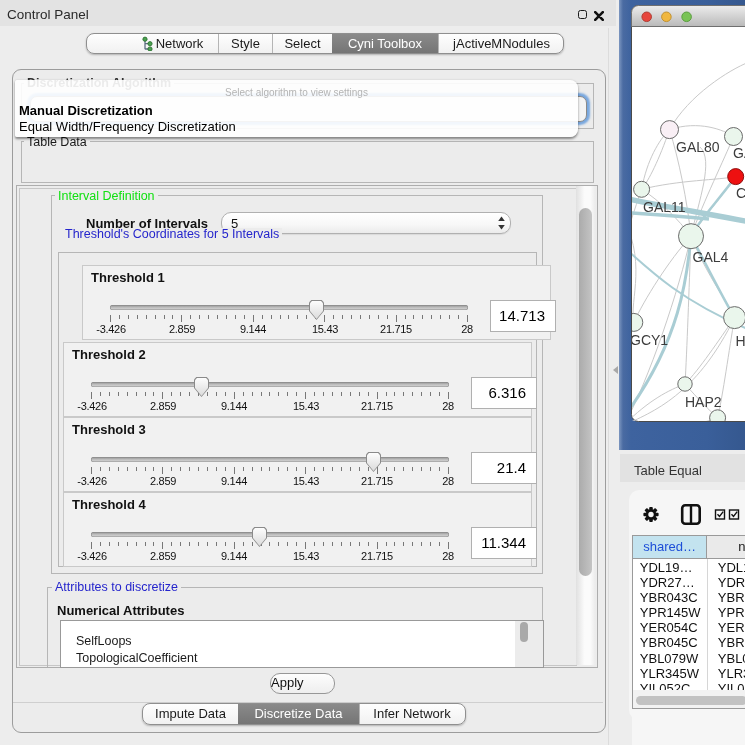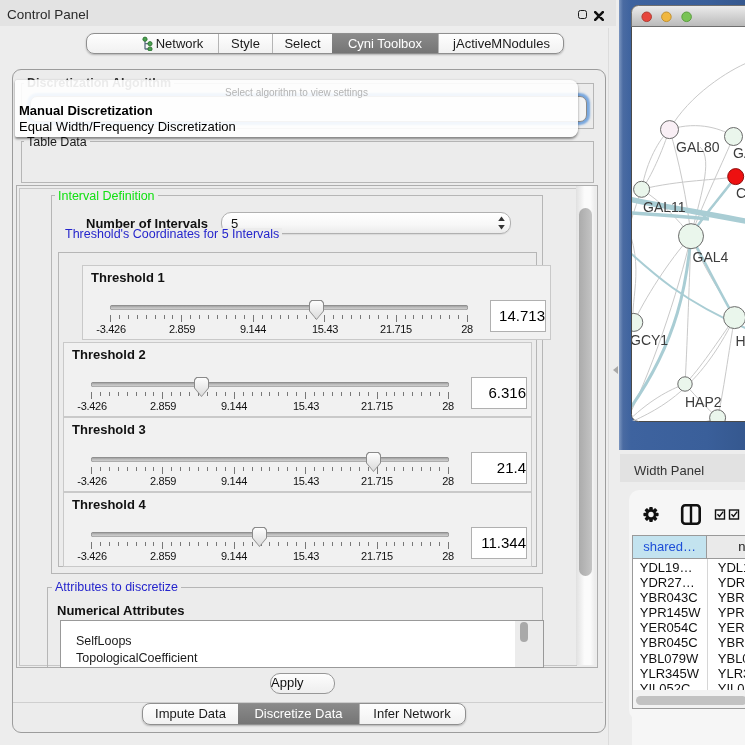--- a/index.html
+++ b/index.html
@@ -11,21 +11,21 @@
   .combo .txt{position:absolute;left:9px;top:50%;transform:translateY(-50%);}
   .carr{position:absolute;right:4px;top:50%;transform:translateY(-50%);}
   .thrp{position:absolute;left:63px;width:467px;height:73px;background:#f1f1f1;border:1px solid #c9c9c9;}
   .thrl{position:absolute;left:8px;top:4px;font-size:13px;font-weight:bold;color:#111;}
   .track{position:absolute;left:27px;width:358px;height:5px;top:39px;border-radius:3px;background:linear-gradient(#8f8f8f,#c2c2c2 55%,#d6d6d6);box-shadow:inset 0 0 0 0.5px #888;}
   .minor{position:absolute;left:27px;width:359px;height:4px;top:49px;background:repeating-linear-gradient(to right,#777 0 1px,transparent 1px 8.925px);}
   .major{position:absolute;left:27px;width:359px;height:7px;top:49px;background:repeating-linear-gradient(to right,#777 0 1px,transparent 1px 71.4px);}
   .tlab{position:absolute;top:56.5px;transform:translateX(-50%);font-size:11px;color:#111;letter-spacing:-0.3px;}
   .thumbo{position:absolute;top:34px;width:15px;height:20px;clip-path:polygon(15% 0,85% 0,100% 12%,100% 55%,50% 100%,0 55%,0 12%);background:#8a8a8a;}
   .thumbi{position:absolute;left:1px;top:1px;width:13px;height:18px;clip-path:polygon(15% 0,85% 0,100% 12%,100% 55%,50% 100%,0 55%,0 12%);background:linear-gradient(#fdfdfd,#e8e8e8 60%,#dcdcdc);}
-  .vbox{position:absolute;left:407px;top:34px;width:54px;height:30px;background:#fff;border:1px solid #b0b0b0;font-size:15px;color:#000;text-align:right;line-height:30px;padding-right:0;}
+  .vbox{position:absolute;left:407px;top:34px;width:54px;height:30px;background:#fff;border:1px solid #b0b0b0;font-size:15px;color:#000;text-align:right;line-height:30px;padding-right:10px;}
   .seg{display:inline-block;height:100%;line-height:19px;font-size:13px;letter-spacing:0;color:#1a1a1a;text-align:center;vertical-align:top;}
 </style>
 </head>
 <body>
 <div id="app">
 
   <div class="abs" style="left:0;top:0;width:616px;height:26px;background:#e3e3e3;"></div>
   <div class="abs" style="left:7px;top:7px;font-size:13.5px;color:#2a2a2a;">Control Panel</div>
   <div class="abs" style="left:578px;top:10px;width:7px;height:7px;border:1.8px solid #1a1a1a;border-radius:2.5px;"></div>
   <svg class="abs" style="left:594px;top:11px;" width="10" height="10" viewBox="0 0 10 10">
@@ -239,21 +239,21 @@
           <text x="66" y="407">HAP2</text>
         </g>
       </g>
     </svg>
   </div>
 
   <div class="abs" style="left:613px;top:366px;width:0;height:0;border-top:4px solid transparent;border-bottom:4px solid transparent;border-right:5px solid #a8a8a8;"></div>
 
   <div class="abs" style="left:608px;top:28px;width:1px;height:717px;background:#dcdcdc;"></div>
   <div class="abs" style="left:620px;top:454px;width:125px;height:28px;background:#e2e2e2;"></div>
-  <div class="abs" style="left:634px;top:463px;font-size:13px;color:#333;">Width Panel</div>
+  <div class="abs" style="left:634px;top:463px;font-size:13px;color:#333;">Table Equal</div>
 
   <div class="abs" style="left:629px;top:490px;width:116px;height:230px;background:#f6f6f6;border-radius:10px 0 0 10px;">
     <svg width="116" height="45" viewBox="0 0 116 45" style="position:absolute;left:0;top:0;">
       <g transform="translate(22,24.5)">
         <g fill="#111">
           <circle r="5.2"></circle>
           <g>
             <rect x="-1.8" y="-7.6" width="3.6" height="15.2" rx="1"></rect>
             <rect x="-1.8" y="-7.6" width="3.6" height="15.2" rx="1" transform="rotate(45)"></rect>
             <rect x="-1.8" y="-7.6" width="3.6" height="15.2" rx="1" transform="rotate(90)"></rect>

